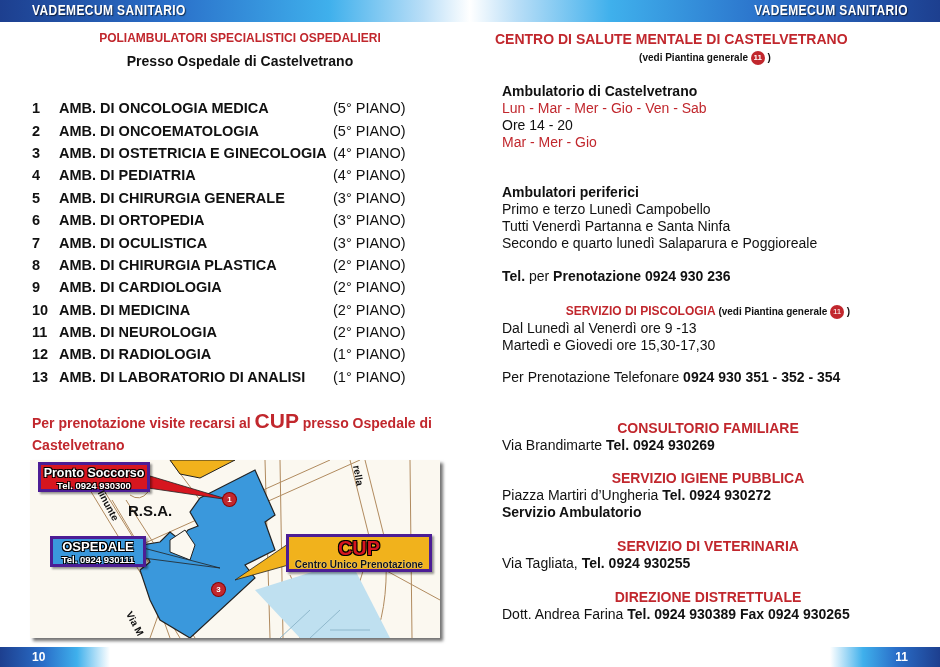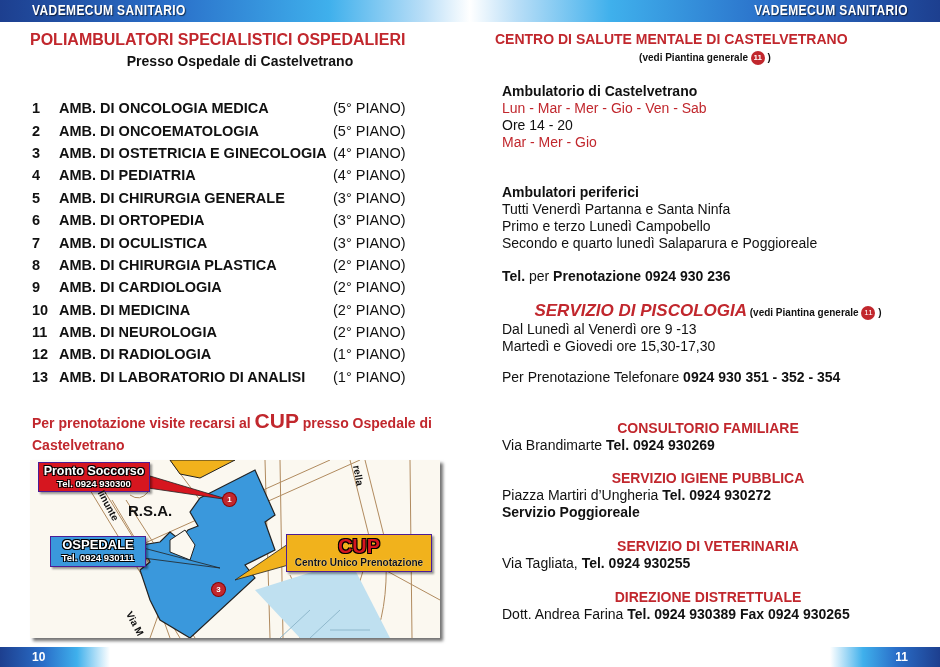--- a/index.html
+++ b/index.html
@@ -25,38 +25,38 @@
   .botband.left { left: 0; background: linear-gradient(90deg, #1d3f8f 0%, #2a6fc9 40%, #3fb0ec 70%, rgba(255,255,255,0) 100%); }
   .botband.right { right: 0; background: linear-gradient(270deg, #1d3f8f 0%, #2a6fc9 40%, #3fb0ec 70%, rgba(255,255,255,0) 100%); }
   .pagenum { position: absolute; bottom: 3px; font-family: "Liberation Sans", sans-serif; font-weight: bold; font-size: 12px; color: #fff; }
   .pagenum.left { left: 32px; }
   .pagenum.right { right: 32px; }
 
   .red { color: #c1272d; }
   .title-red { font-family: "Liberation Sans", sans-serif; font-weight: bold; color: #c1272d; }
 
   
-  .lp-title { position: absolute; left: 30px; width: 420px; top: 31px; font-size: 16px; }
+  .lp-title { position: absolute; left: 30px; width: 420px; top: 31px; text-align: center; font-size: 12px; }
   .lp-sub { position: absolute; left: 30px; width: 420px; top: 53px; text-align: center; font-family: "Liberation Sans", sans-serif; font-weight: bold; font-size: 14px; }
 
   .amb-list { position: absolute; left: 32px; top: 97px; width: 380px; }
   .amb-row { display: flex; height: 22.4px; align-items: center; font-family: "Liberation Sans", sans-serif; font-size: 14.5px; }
   .amb-num { width: 27px; font-weight: bold; }
   .amb-name { width: 274px; font-weight: bold; white-space: nowrap; }
   .amb-floor { white-space: nowrap; }
 
   .cup-note { position: absolute; left: 32px; top: 410px; width: 415px; font-family: "Liberation Sans", sans-serif; font-weight: bold; color: #c1272d; font-size: 14px; line-height: 22px; }
   .cup-note .big { font-size: 21px; }
 
   
   .map { position: absolute; left: 30px; top: 460px; width: 410px; height: 178px; background: #fbf8f0; overflow: hidden;
          box-shadow: 3px 3px 3px rgba(0,0,0,0.55); }
   .map svg { position: absolute; left: 0; top: 0; }
   .callout { position: absolute; font-family: "Liberation Sans", sans-serif; font-weight: bold; color: #fff; text-align: center;
-             border: 1px solid #4c1d95; box-shadow: 2px 2px 2px rgba(0,0,0,0.4); }
+             border: 3px solid #4c1d95; box-shadow: 2px 2px 2px rgba(0,0,0,0.4); }
   .callout .t1 { font-size: 12.5px; line-height: 14px; text-shadow: 1px 1px 0 #000, -1px -1px 0 #000, 1px -1px 0 #000, -1px 1px 0 #000; }
   .callout .t2 { font-size: 9.5px; line-height: 11px; text-shadow: 1px 1px 0 #000, -1px -1px 0 #000, 1px -1px 0 #000, -1px 1px 0 #000; }
   .co-ps { left: 8px; top: 2px; width: 112px; height: 30px; background: #d6161f; padding-top: 1px; }
   .co-osp { left: 20px; top: 76px; width: 96px; height: 31px; background: #3a98dc; padding-top: 1px; }
   .co-osp .t1 { font-size: 13px; }
   .co-cup { left: 256px; top: 74px; width: 146px; height: 38px; background: #f1b21c; color: #111; }
   .co-cup .t1 { color: #d6161f; font-size: 20px; line-height: 22px; text-shadow: 1px 1px 0 #000, -1px -1px 0 #000, 1px -1px 0 #000, -1px 1px 0 #000; }
   .co-cup .t2 { color: #111; text-shadow: 0 0 1px #fff; font-size: 10px; }
   .map-label { position: absolute; font-family: "Liberation Sans", sans-serif; font-weight: bold; color: #111; }
   .rsa { left: 98px; top: 42px; font-size: 15px; }
@@ -69,21 +69,21 @@
   .rp-title { position: absolute; left: 495px; width: 420px; top: 31px; text-align: left; font-size: 14px; }
   .rp-sub { position: absolute; left: 495px; width: 420px; top: 51px; text-align: center; font-family: "Liberation Sans", sans-serif; font-weight: bold; font-size: 10px; }
   .badge { display: inline-block; width: 14px; height: 14px; border-radius: 50%; background: #c1272d; color: #fff; font-size: 8px; line-height: 14px; text-align: center; vertical-align: 1px; }
 
   .rp { position: absolute; left: 502px; width: 420px; font-family: "Liberation Sans", sans-serif; font-size: 14px; line-height: 17px; }
   .rp .b { font-weight: bold; }
   .rp .line { white-space: nowrap; }
   .rp .small { font-size: 12px; }
   .sec-title { text-align: center; font-weight: bold; color: #c1272d; font-size: 14px; width: 412px; }
   .psico-title { width: 412px; text-align: center; white-space: nowrap; }
-  .psico-title .tt { color: #c1272d; font-weight: bold; font-size: 17px; font-style: italic; }
+  .psico-title .tt { color: #c1272d; font-weight: bold; font-size: 12px; }
   .psico-title .vp { font-weight: bold; font-size: 10px; color: #111; }
 </style>
 </head>
 <body>
 
 <div class="topband">
   <span class="band-title left">VADEMECUM SANITARIO</span>
   <span class="band-title right">VADEMECUM SANITARIO</span>
 </div>
 
@@ -232,22 +232,22 @@
 
 <div class="rp" style="top:83px;">
   <div class="line b">Ambulatorio di Castelvetrano</div>
   <div class="line red">Lun - Mar - Mer - Gio - Ven - Sab</div>
   <div class="line">Ore 14 - 20</div>
   <div class="line red">Mar - Mer - Gio</div>
 </div>
 
 <div class="rp" style="top:184px;">
   <div class="line b">Ambulatori periferici</div>
+  <div class="line">Primo e terzo  Lunedì Campobello</div>
   <div class="line">Tutti Venerdì Partanna e Santa Ninfa</div>
-  <div class="line">Primo e terzo  Lunedì Campobello</div>
   <div class="line">Secondo e quarto lunedì Salaparura e Poggioreale</div>
 </div>
 
 <div class="rp" style="top:268px;">
   <div class="line"><span class="b">Tel.</span><span> per </span><span class="b">Prenotazione 0924 930 236</span></div>
 </div>
 
 <div class="rp" style="top:302px;">
   <div class="psico-title">
     <span class="tt">SERVIZIO DI PISCOLOGIA</span><span class="vp"> (vedi Piantina generale </span><span class="badge">11</span><span class="vp"> )</span>
@@ -261,21 +261,21 @@
 </div>
 
 <div class="rp" style="top:420px;">
   <div class="sec-title">CONSULTORIO FAMILIARE</div>
   <div class="line"><span>Via Brandimarte  </span><span class="b">Tel. 0924 930269</span></div>
 </div>
 
 <div class="rp" style="top:470px;">
   <div class="sec-title">SERVIZIO IGIENE PUBBLICA</div>
   <div class="line"><span>Piazza Martiri d’Ungheria </span><span class="b">Tel. 0924 930272</span></div>
-  <div class="line b">Servizio Poggioreale</div>
+  <div class="line b">Servizio Ambulatorio</div>
 </div>
 
 <div class="rp" style="top:538px;">
   <div class="sec-title">SERVIZIO DI VETERINARIA</div>
   <div class="line"><span>Via Tagliata,  </span><span class="b">Tel. 0924 930255</span></div>
 </div>
 
 <div class="rp" style="top:589px;">
   <div class="sec-title">DIREZIONE DISTRETTUALE</div>
   <div class="line"><span>Dott. Andrea Farina   </span><span class="b">Tel. 0924 930389  Fax 0924 930265</span></div>

